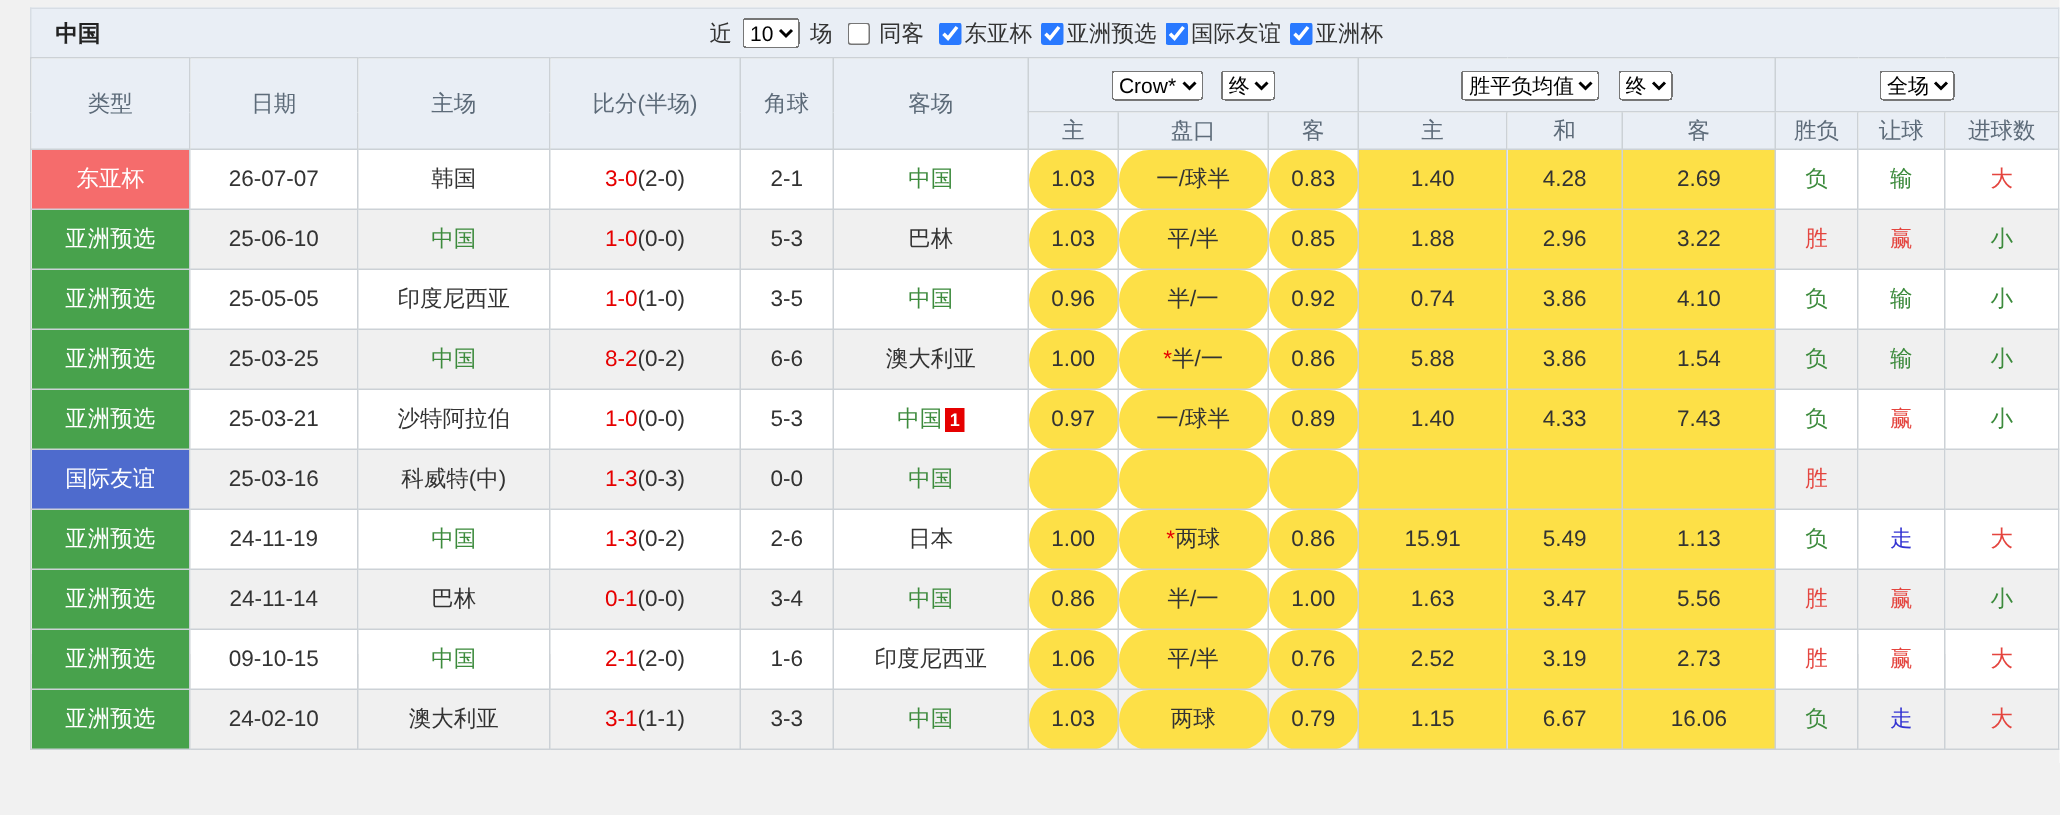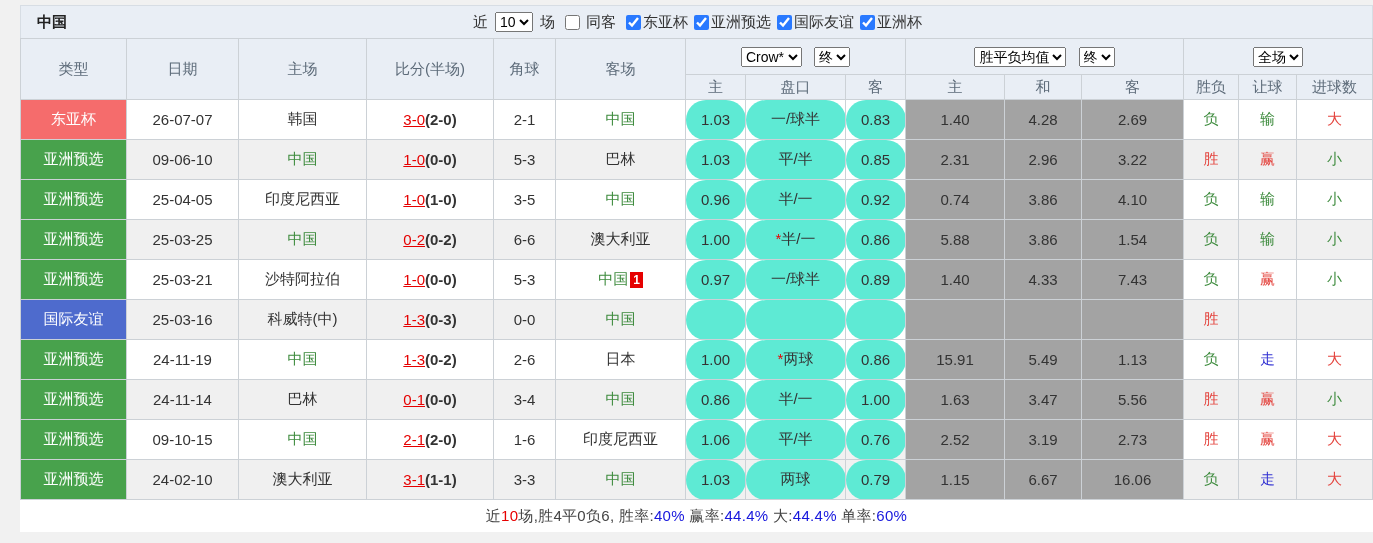--- a/index.html
+++ b/index.html
@@ -38,25 +38,25 @@
     white-space:nowrap;box-sizing:border-box;
   }
   th{
     background:#e9eef5;color:#5d6b79;font-weight:normal;font-size:15px;
   }
   tr.hdr-a th{height:36px;}
   tr.hdr-b th{height:25px;}
   th select{font-size:14px;margin:0 4px;}
   td{height:40px;font-size:15px;color:#333;background:#fff;}
   tr.even td.plain{background:#f0f0f0;}
-  td.odds-bg{background:#5eead4;border-radius:20px;}
-  td.avg-bg{background:#a3a3a3;}
+  td.odds-bg{background:#fde047;border-radius:20px;}
+  td.avg-bg{background:#fde047;}
   td.type-cell{color:#fff;font-size:15px;border-bottom-color:#e8ece8;}
-  .score-main{color:#e60000;text-decoration:underline;}
-  .score-half{color:#333;font-weight:bold;}
+  .score-main{color:#e60000;}
+  .score-half{color:#333;}
   .china{color:#3d8b3d;}
   .star{color:#e60000;}
   .red-card{
     display:inline-block;background:#e60000;color:#fff;font-size:12px;
     font-weight:bold;line-height:16px;padding:0 3px;margin-left:2px;vertical-align:middle;
   }
   .res-red{color:#e4453f;}
   .res-green{color:#3d8b3d;}
   .res-blue{color:#3232d2;}
   
@@ -150,57 +150,57 @@
           <td class="odds-bg">0.83</td>
           <td class="avg-bg">1.40</td>
           <td class="avg-bg">4.28</td>
           <td class="avg-bg">2.69</td>
           <td class="plain"><span class="res-green">负</span></td>
           <td class="plain"><span class="res-green">输</span></td>
           <td class="plain"><span class="res-red">大</span></td>
         </tr>
         <tr class="even">
           <td class="type-cell" style="background: rgb(72, 162, 76);">亚洲预选</td>
-          <td class="plain">09-06-10</td>
+          <td class="plain">25-06-10</td>
           <td class="plain"><span class="china">中国</span></td>
           <td class="plain"><span class="score-main">1-0</span><span class="score-half">(0-0)</span></td>
           <td class="plain">5-3</td>
           <td class="plain"><span>巴林</span></td>
           <td class="odds-bg">1.03</td>
           <td class="odds-bg"><span>平/半</span></td>
           <td class="odds-bg">0.85</td>
-          <td class="avg-bg">2.31</td>
+          <td class="avg-bg">1.88</td>
           <td class="avg-bg">2.96</td>
           <td class="avg-bg">3.22</td>
           <td class="plain"><span class="res-red">胜</span></td>
           <td class="plain"><span class="res-red">赢</span></td>
           <td class="plain"><span class="res-green">小</span></td>
         </tr>
         <tr class="odd">
           <td class="type-cell" style="background: rgb(72, 162, 76);">亚洲预选</td>
-          <td class="plain">25-04-05</td>
+          <td class="plain">25-05-05</td>
           <td class="plain"><span>印度尼西亚</span></td>
           <td class="plain"><span class="score-main">1-0</span><span class="score-half">(1-0)</span></td>
           <td class="plain">3-5</td>
           <td class="plain"><span class="china">中国</span></td>
           <td class="odds-bg">0.96</td>
           <td class="odds-bg"><span>半/一</span></td>
           <td class="odds-bg">0.92</td>
           <td class="avg-bg">0.74</td>
           <td class="avg-bg">3.86</td>
           <td class="avg-bg">4.10</td>
           <td class="plain"><span class="res-green">负</span></td>
           <td class="plain"><span class="res-green">输</span></td>
           <td class="plain"><span class="res-green">小</span></td>
         </tr>
         <tr class="even">
           <td class="type-cell" style="background: rgb(72, 162, 76);">亚洲预选</td>
           <td class="plain">25-03-25</td>
           <td class="plain"><span class="china">中国</span></td>
-          <td class="plain"><span class="score-main">0-2</span><span class="score-half">(0-2)</span></td>
+          <td class="plain"><span class="score-main">8-2</span><span class="score-half">(0-2)</span></td>
           <td class="plain">6-6</td>
           <td class="plain"><span>澳大利亚</span></td>
           <td class="odds-bg">1.00</td>
           <td class="odds-bg"><span class="star">*</span><span>半/一</span></td>
           <td class="odds-bg">0.86</td>
           <td class="avg-bg">5.88</td>
           <td class="avg-bg">3.86</td>
           <td class="avg-bg">1.54</td>
           <td class="plain"><span class="res-green">负</span></td>
           <td class="plain"><span class="res-green">输</span></td>
@@ -304,17 +304,14 @@
           <td class="avg-bg">1.15</td>
           <td class="avg-bg">6.67</td>
           <td class="avg-bg">16.06</td>
           <td class="plain"><span class="res-green">负</span></td>
           <td class="plain"><span class="res-blue">走</span></td>
           <td class="plain"><span class="res-red">大</span></td>
         </tr>
       </tbody>
   </table>
 
-  <div class="footer">
-      <span id="footer-segs"><span class="seg-dark">近</span><span class="seg-red">10</span><span class="seg-dark">场,胜4平0负6, 胜率:</span><span class="seg-blue">40%</span><span class="seg-dark"> 赢率:</span><span class="seg-blue">44.4%</span><span class="seg-dark"> 大:</span><span class="seg-blue">44.4%</span><span class="seg-dark"> 单率:</span><span class="seg-blue">60%</span></span>
-    </div>
 
 </div>
 
 </body></html>

